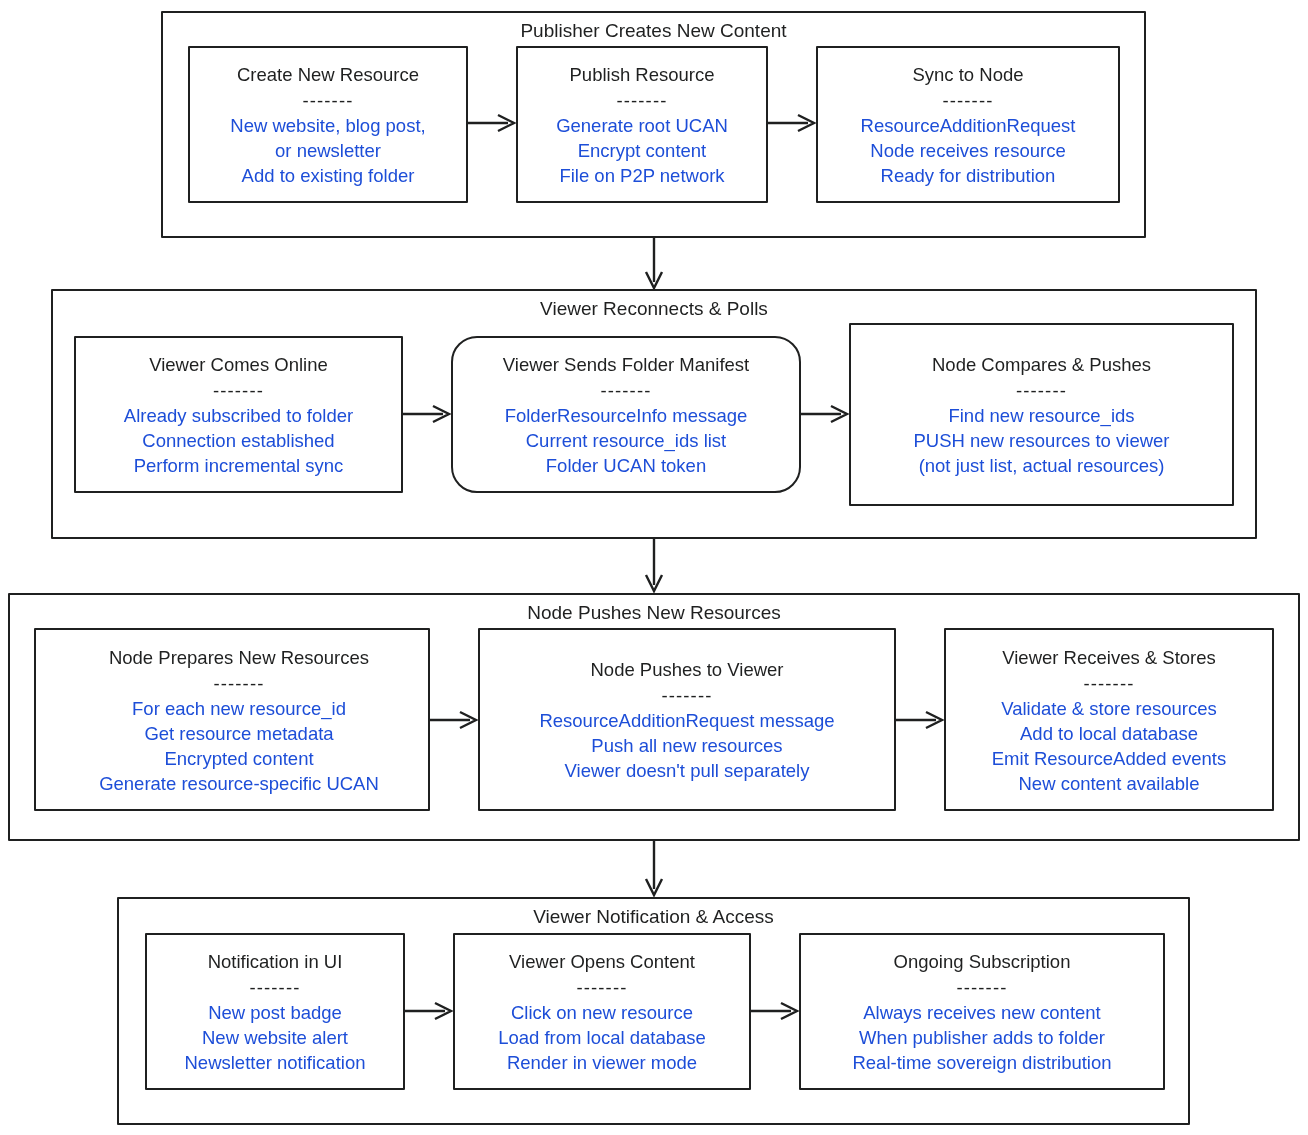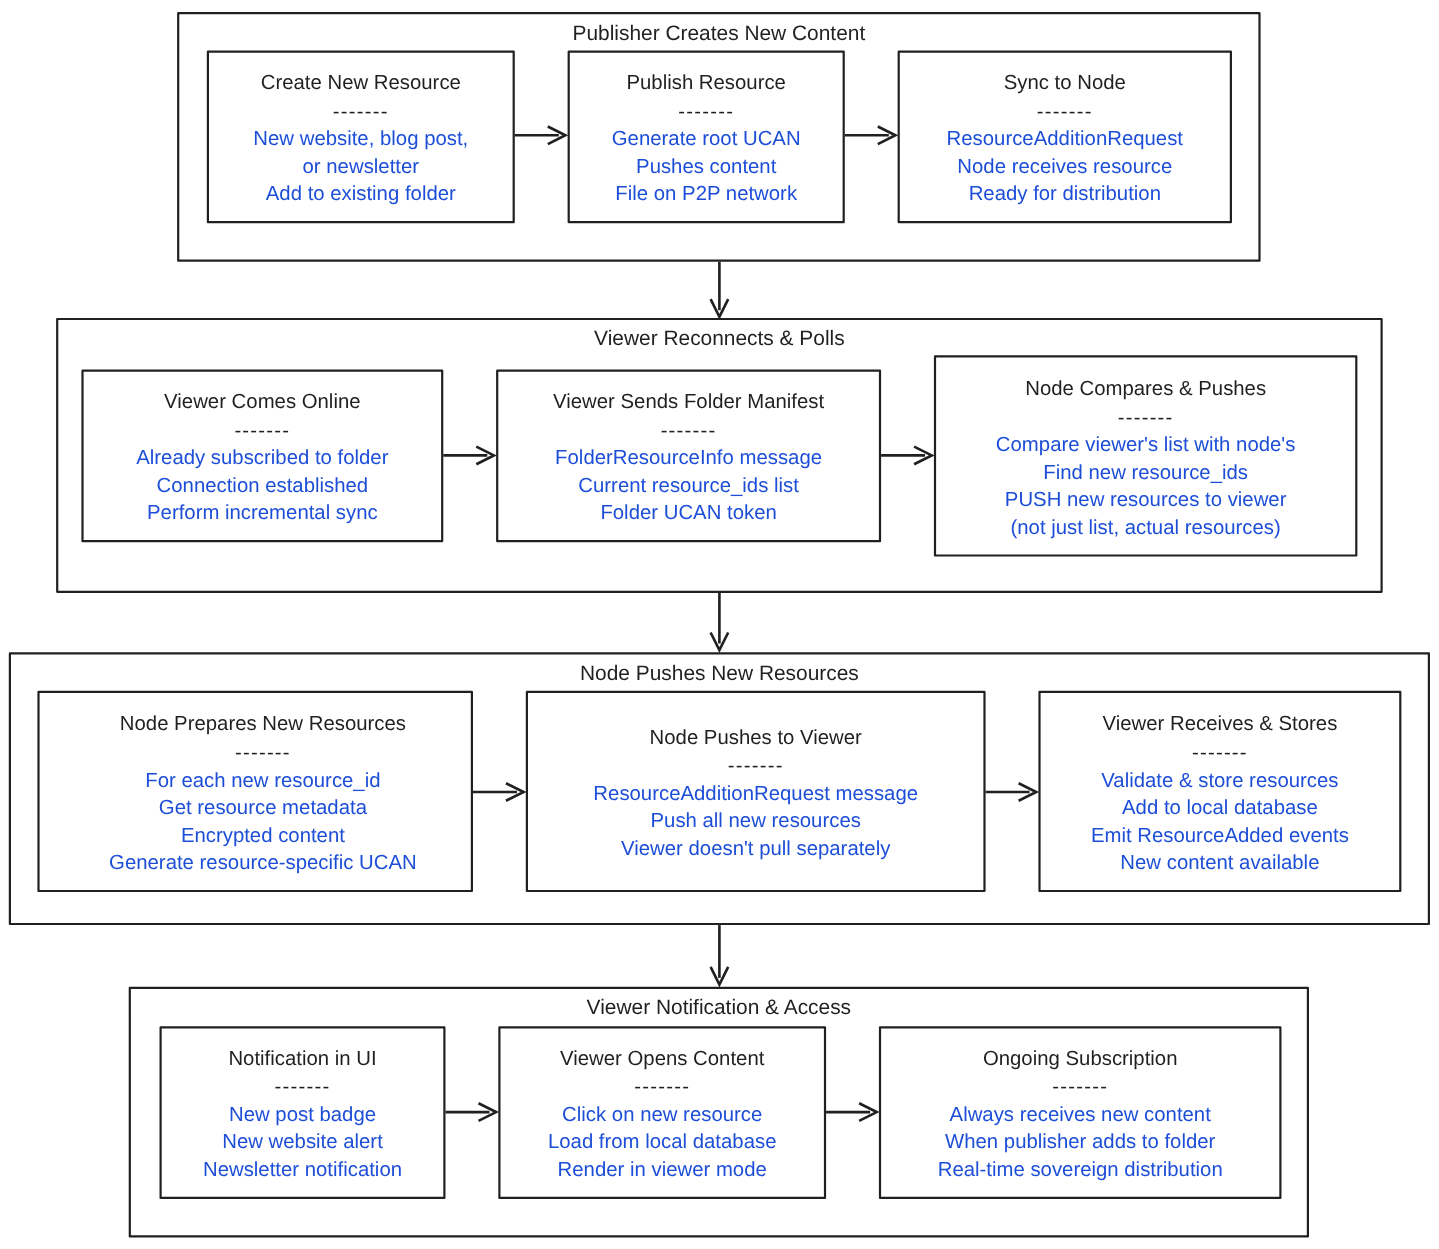--- a/index.html
+++ b/index.html
@@ -112,21 +112,21 @@
 
   <svg class="arrow-svg" style="left:468px; top:112px; width:48px; height:22px;" viewBox="0 0 48 22">
     <line class="arrow-line" x1="0" y1="11" x2="40" y2="11"></line>
     <polyline class="arrow-head" points="30,3 46,11 30,19"></polyline>
   </svg>
 
   <div class="node" style="left:516px; top:46px; width:252px; height:157px;align-items:center;">
     <div class="node-title">Publish Resource</div>
     <div class="node-sep">-------</div>
     <div class="node-line">Generate root UCAN</div>
-    <div class="node-line">Pushes content</div>
+    <div class="node-line">Encrypt content</div>
     <div class="node-line">File on P2P network</div>
   </div>
 
   <svg class="arrow-svg" style="left:768px; top:112px; width:48px; height:22px;" viewBox="0 0 48 22">
     <line class="arrow-line" x1="0" y1="11" x2="40" y2="11"></line>
     <polyline class="arrow-head" points="30,3 46,11 30,19"></polyline>
   </svg>
 
   <div class="node" style="left:816px; top:46px; width:304px; height:157px;">
     <div class="node-title">Sync to Node</div>
@@ -151,37 +151,36 @@
     <div class="node-line">Already subscribed to folder</div>
     <div class="node-line">Connection established</div>
     <div class="node-line">Perform incremental sync</div>
   </div>
 
   <svg class="arrow-svg" style="left:403px; top:403px; width:48px; height:22px;" viewBox="0 0 48 22">
     <line class="arrow-line" x1="0" y1="11" x2="40" y2="11"></line>
     <polyline class="arrow-head" points="30,3 46,11 30,19"></polyline>
   </svg>
 
-  <div class="node" style="left:451px; top:336px; width:350px; height:157px;">
+  <div class="node" style="left:451px; top:336px; width:350px; height:157px;border-radius:26px;">
     <div class="node-title">Viewer Sends Folder Manifest</div>
     <div class="node-sep">-------</div>
     <div class="node-line">FolderResourceInfo message</div>
     <div class="node-line">Current resource_ids list</div>
     <div class="node-line">Folder UCAN token</div>
   </div>
 
   <svg class="arrow-svg" style="left:801px; top:403px; width:48px; height:22px;" viewBox="0 0 48 22">
     <line class="arrow-line" x1="0" y1="11" x2="40" y2="11"></line>
     <polyline class="arrow-head" points="30,3 46,11 30,19"></polyline>
   </svg>
 
   <div class="node" style="left:849px; top:323px; width:385px; height:183px;">
     <div class="node-title">Node Compares &amp; Pushes</div>
     <div class="node-sep">-------</div>
-    <div class="node-line">Compare viewer's list with node's</div>
     <div class="node-line">Find new resource_ids</div>
     <div class="node-line">PUSH new resources to viewer</div>
     <div class="node-line">(not just list, actual resources)</div>
   </div>
 
   <svg class="arrow-svg" style="left:643px; top:539px; width:22px; height:54px;" viewBox="0 0 22 54">
     <line class="arrow-line" x1="11" y1="0" x2="11" y2="46"></line>
     <polyline class="arrow-head" points="3,36 11,52 19,36"></polyline>
   </svg>
 

